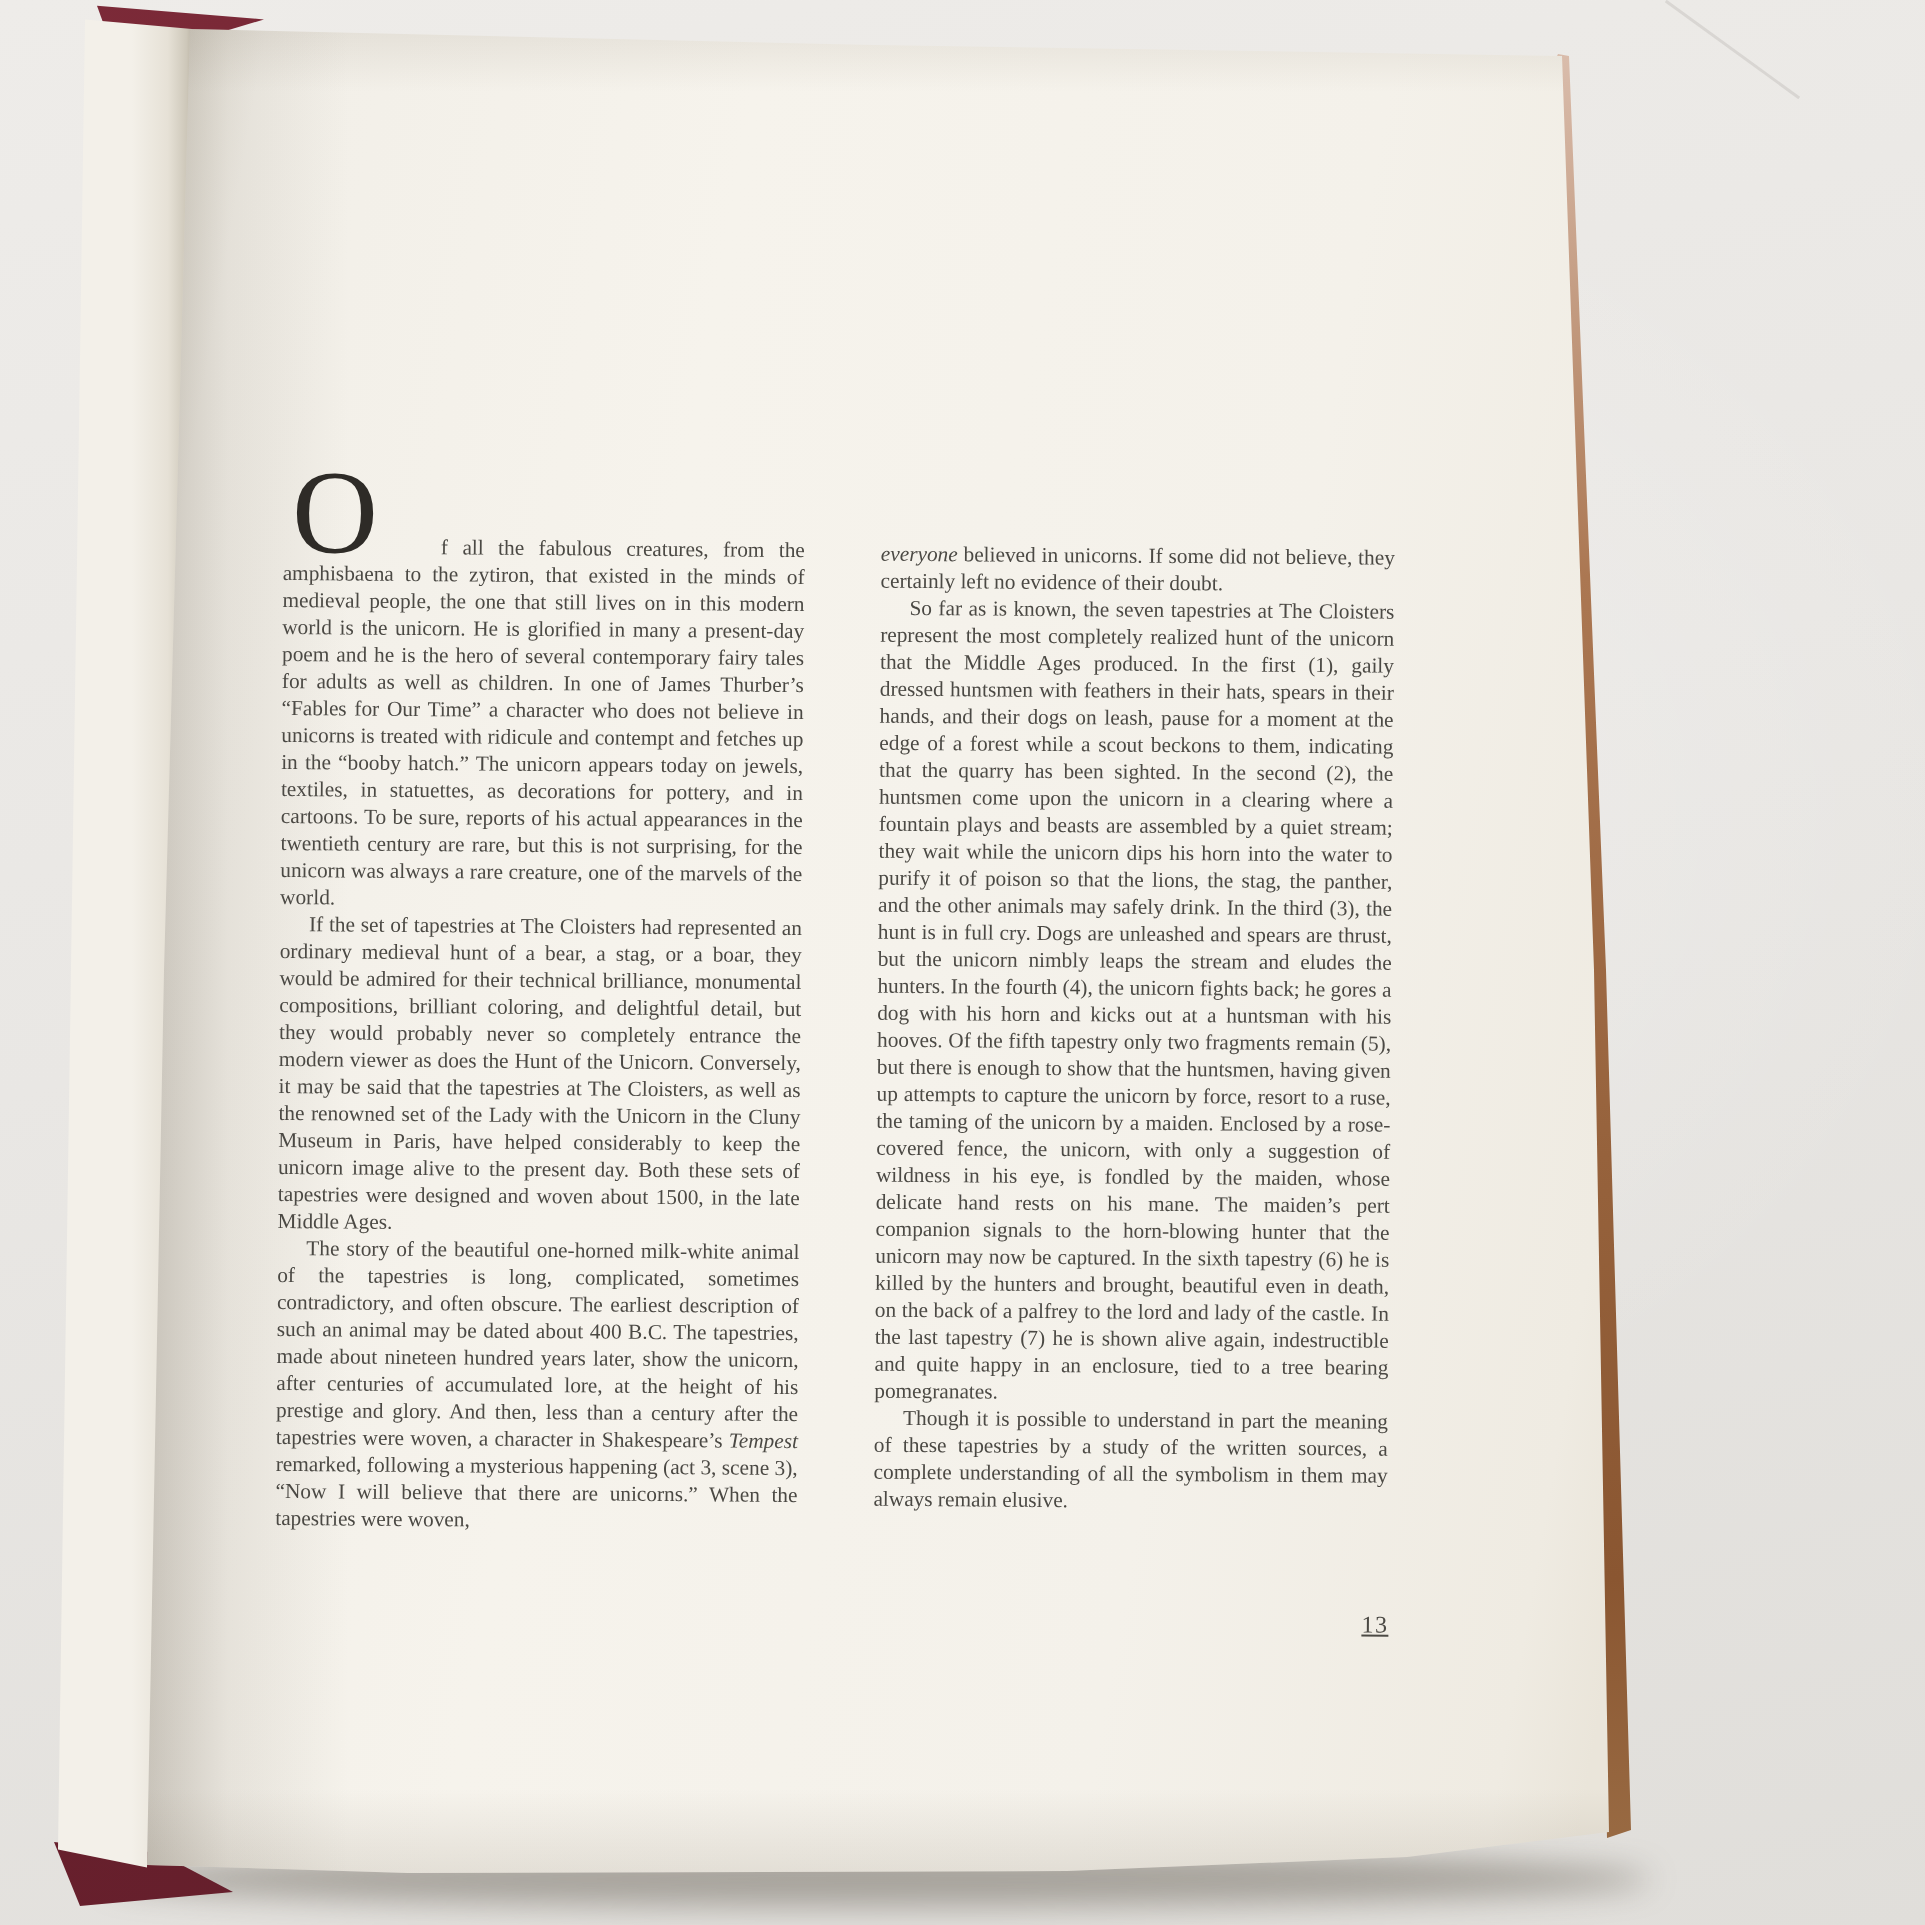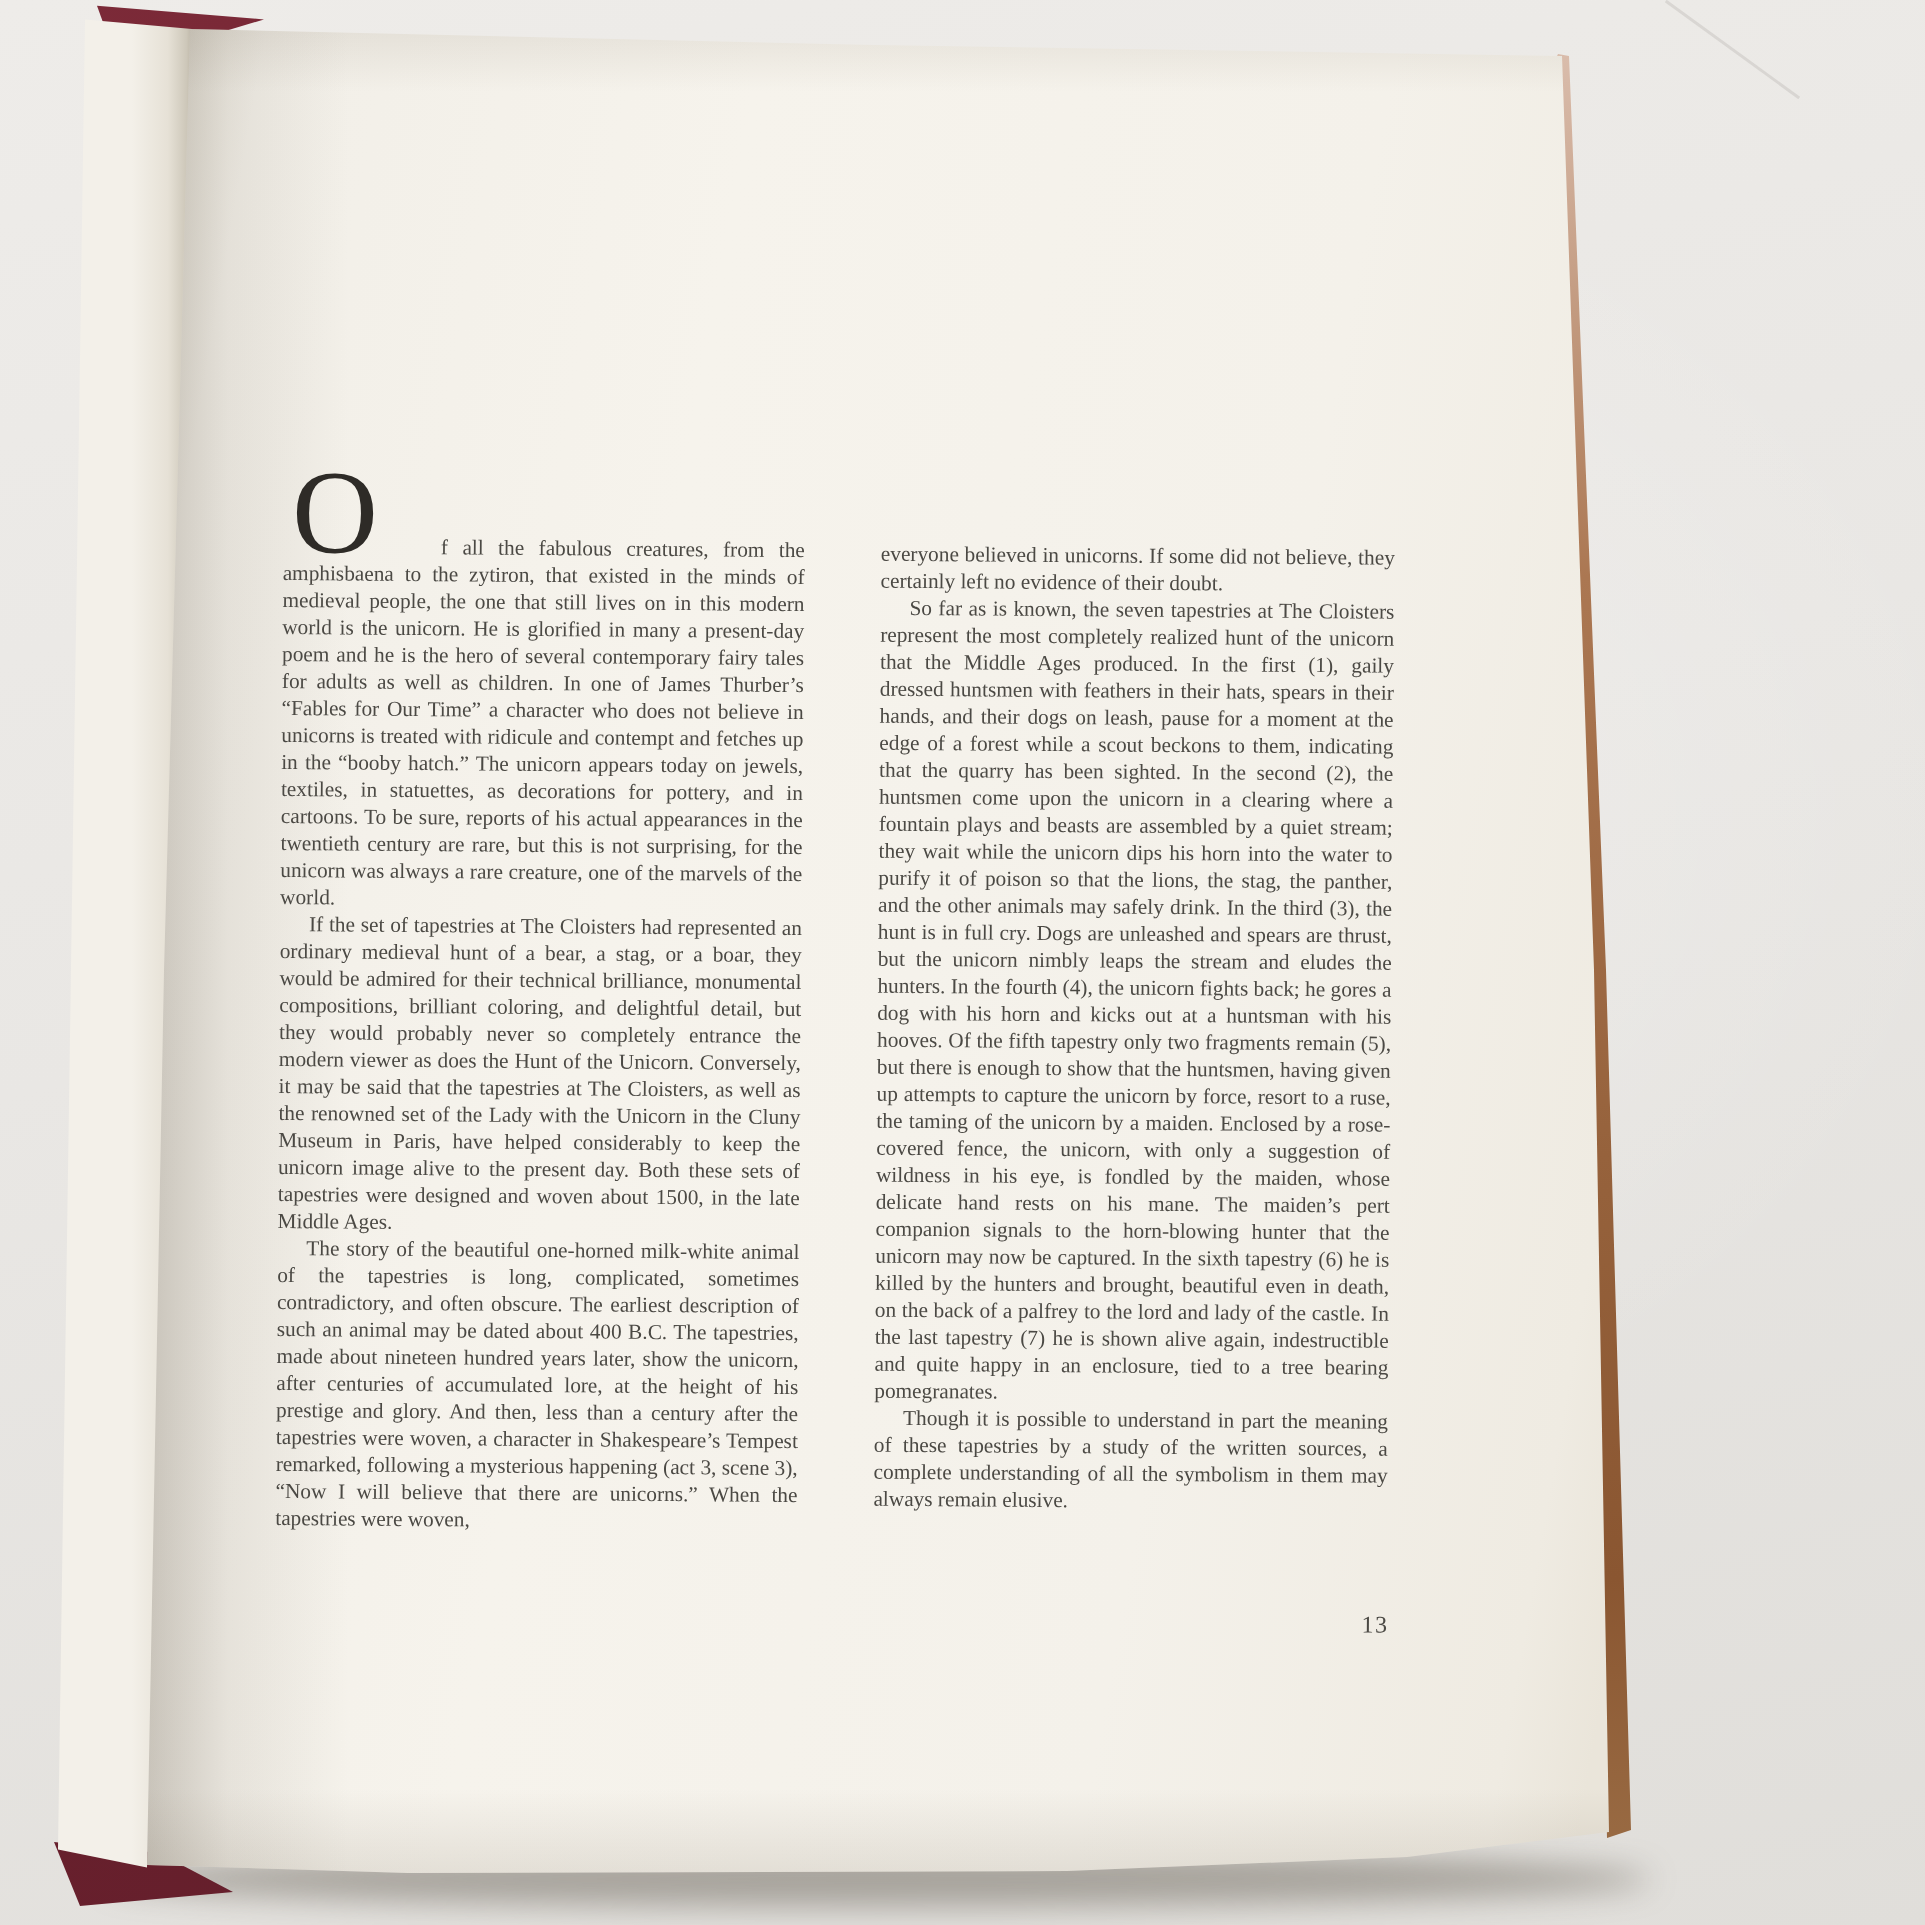--- a/index.html
+++ b/index.html
@@ -34,22 +34,22 @@
   .text-layer{position:absolute;inset:0;transform:rotate(0.45deg);transform-origin:283px 534px;
     color:#4b4944;}
   .drop-cap{position:absolute;left:292px;top:453px;font-size:119px;line-height:1;
     color:#2e2b27;}
   .col{position:absolute;text-align:justify;font-size:21.3px;line-height:27px;}
   .col-left{left:283px;top:533px;width:522px;}
   .col-right{left:881px;top:536px;width:514px;}
   p.para{margin:0;padding:0;}
   p.para.indent{text-indent:29px;}
   .col-left .para:first-child{text-indent:158px;}
-  .it{}
-  .page-num{position:absolute;left:1370px;top:1603px;font-size:24px;letter-spacing:1.5px;color:#4b4944;}
+  .it{font-style:italic;}
+  .page-num{position:absolute;left:1370px;top:1603px;font-size:24px;letter-spacing:1.5px;color:#4b4944;text-decoration:underline;}
 </style>
 </head>
 <body>
 
 <div class="stage">
   <div class="backdrop-crease"></div>
   <div class="book-shadow"></div>
   <div class="shape cover-top-left"></div>
   <div class="shape cover-bottom-left"></div>
   <div class="left-sliver"></div>

